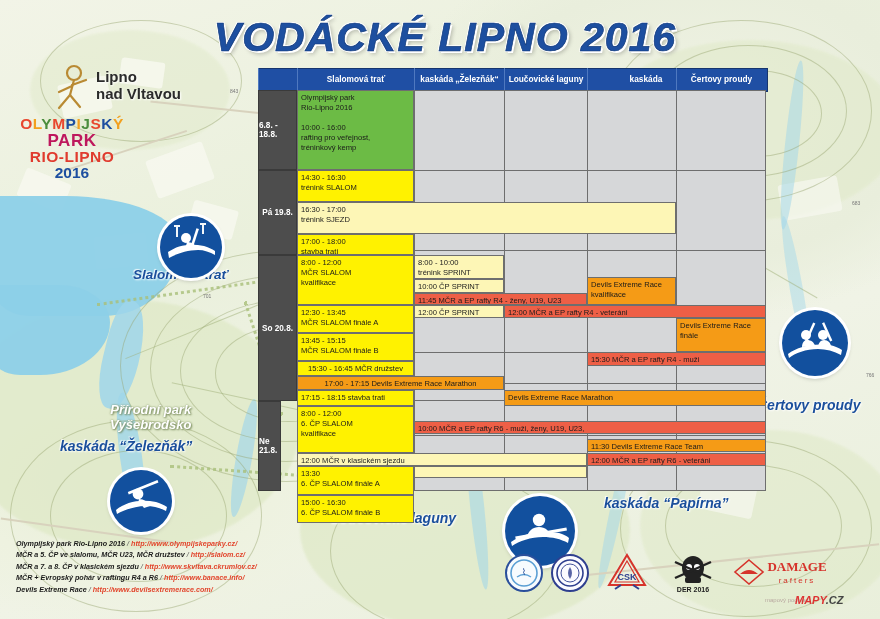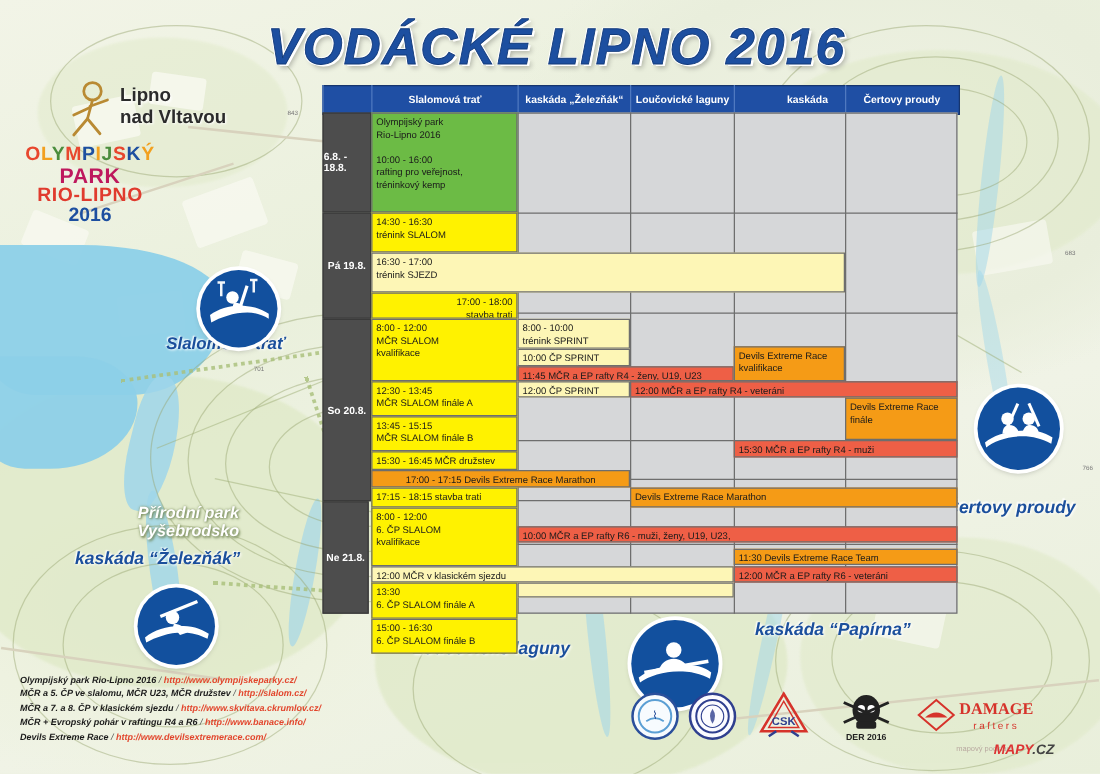--- a/index.html
+++ b/index.html
@@ -262,34 +262,34 @@
       <div class="bg" style="left:39px;top:215px;width:469px;height:1px;background:#6e6e6e;border:none;"></div>
       <div class="bg" style="left:39px;top:262px;width:469px;height:1px;background:#6e6e6e;border:none;"></div>
       <div class="bg" style="left:39px;top:293px;width:469px;height:1px;background:#6e6e6e;border:none;"></div>
       <div class="bg" style="left:39px;top:310px;width:469px;height:1px;background:#6e6e6e;border:none;"></div>
       <div class="bg" style="left:39px;top:345px;width:469px;height:1px;background:#6e6e6e;border:none;"></div>
       <div class="bg" style="left:39px;top:375px;width:469px;height:1px;background:#6e6e6e;border:none;"></div>
 
       <div class="dcell" style="left:0px;top:0px;width:39px;height:80px;">6.8. - 18.8.</div>
       <div class="dcell" style="left:0px;top:80px;width:39px;height:85px;">Pá 19.8.</div>
       <div class="dcell" style="left:0px;top:165px;width:39px;height:146px;">So 20.8.</div>
-      <div class="dcell" style="left:0px;top:311px;width:37px;height:90px;">Ne 21.8.</div>
+      <div class="dcell" style="left:0px;top:311px;width:23px;height:90px;">Ne 21.8.</div>
 
       <div class="cell c-green" style="left:39px;top:0px;width:117px;height:80px;">Olympijský park
 Rio-Lipno 2016
 
 10:00 - 16:00
 rafting pro veřejnost,
 tréninkový kemp</div>
 
       <div class="cell c-yellow" style="left:39px;top:80px;width:117px;height:32px;">14:30 - 16:30
 trénink SLALOM</div>
       <div class="cell c-pyellow" style="left:39px;top:112px;width:379px;height:32px;">16:30 - 17:00
 trénink SJEZD</div>
-      <div class="cell c-yellow" style="left:39px;top:144px;width:117px;height:21px;text-align:right;">17:00 - 18:00
+      <div class="cell c-yellow" style="left:39px;top:144px;width:117px;height:21px;">17:00 - 18:00
 stavba trati</div>
 
       <div class="cell c-yellow" style="left:39px;top:165px;width:117px;height:50px;">8:00 - 12:00
 MČR SLALOM
 kvalifikace</div>
       <div class="cell c-pyellow" style="left:156px;top:165px;width:90px;height:24px;">8:00 - 10:00
 trénink SPRINT</div>
       <div class="cell c-pyellow" style="left:156px;top:189px;width:90px;height:14px;">10:00 ČP SPRINT</div>
       <div class="cell c-red" style="left:156px;top:203px;width:173px;height:12px;">11:45 MČR a EP rafty R4 - ženy, U19, U23</div>
       <div class="cell c-orange" style="left:329px;top:187px;width:89px;height:28px;">Devils Extreme Race
@@ -297,21 +297,21 @@
 
       <div class="cell c-yellow" style="left:39px;top:215px;width:117px;height:28px;">12:30 - 13:45
 MČR SLALOM   finále A</div>
       <div class="cell c-pyellow" style="left:156px;top:215px;width:90px;height:13px;">12:00 ČP SPRINT</div>
       <div class="cell c-red" style="left:246px;top:215px;width:262px;height:13px;">12:00 MČR a EP rafty R4 - veteráni</div>
       <div class="cell c-orange" style="left:418px;top:228px;width:90px;height:34px;">Devils Extreme Race
 finále</div>
 
       <div class="cell c-yellow" style="left:39px;top:243px;width:117px;height:28px;">13:45 - 15:15
 MČR SLALOM   finále B</div>
-      <div class="cell c-yellow" style="left:39px;top:271px;width:117px;height:15px;">15:30 - 16:45 MČR družstev</div>
+      <div class="cell c-yellow" style="left:39px;top:271px;width:117px;height:15px;text-align:center;">15:30 - 16:45 MČR družstev</div>
       <div class="cell c-red" style="left:329px;top:262px;width:179px;height:14px;">15:30 MČR a EP rafty R4 - muži</div>
 
       <div class="cell c-orange" style="left:39px;top:286px;width:207px;height:14px;text-align:center;">17:00 - 17:15 Devils Extreme Race Marathon</div>
       <div class="cell c-yellow" style="left:39px;top:300px;width:117px;height:16px;">17:15 - 18:15 stavba trati</div>
       <div class="cell c-orange" style="left:246px;top:300px;width:262px;height:16px;">Devils Extreme Race Marathon</div>
 
       <div class="cell c-yellow" style="left:39px;top:316px;width:117px;height:47px;">8:00 - 12:00
 6. ČP SLALOM
 kvalifikace</div>
       <div class="cell c-red" style="left:156px;top:331px;width:352px;height:13px;">10:00 MČR a EP rafty R6  - muži, ženy, U19, U23,</div>

